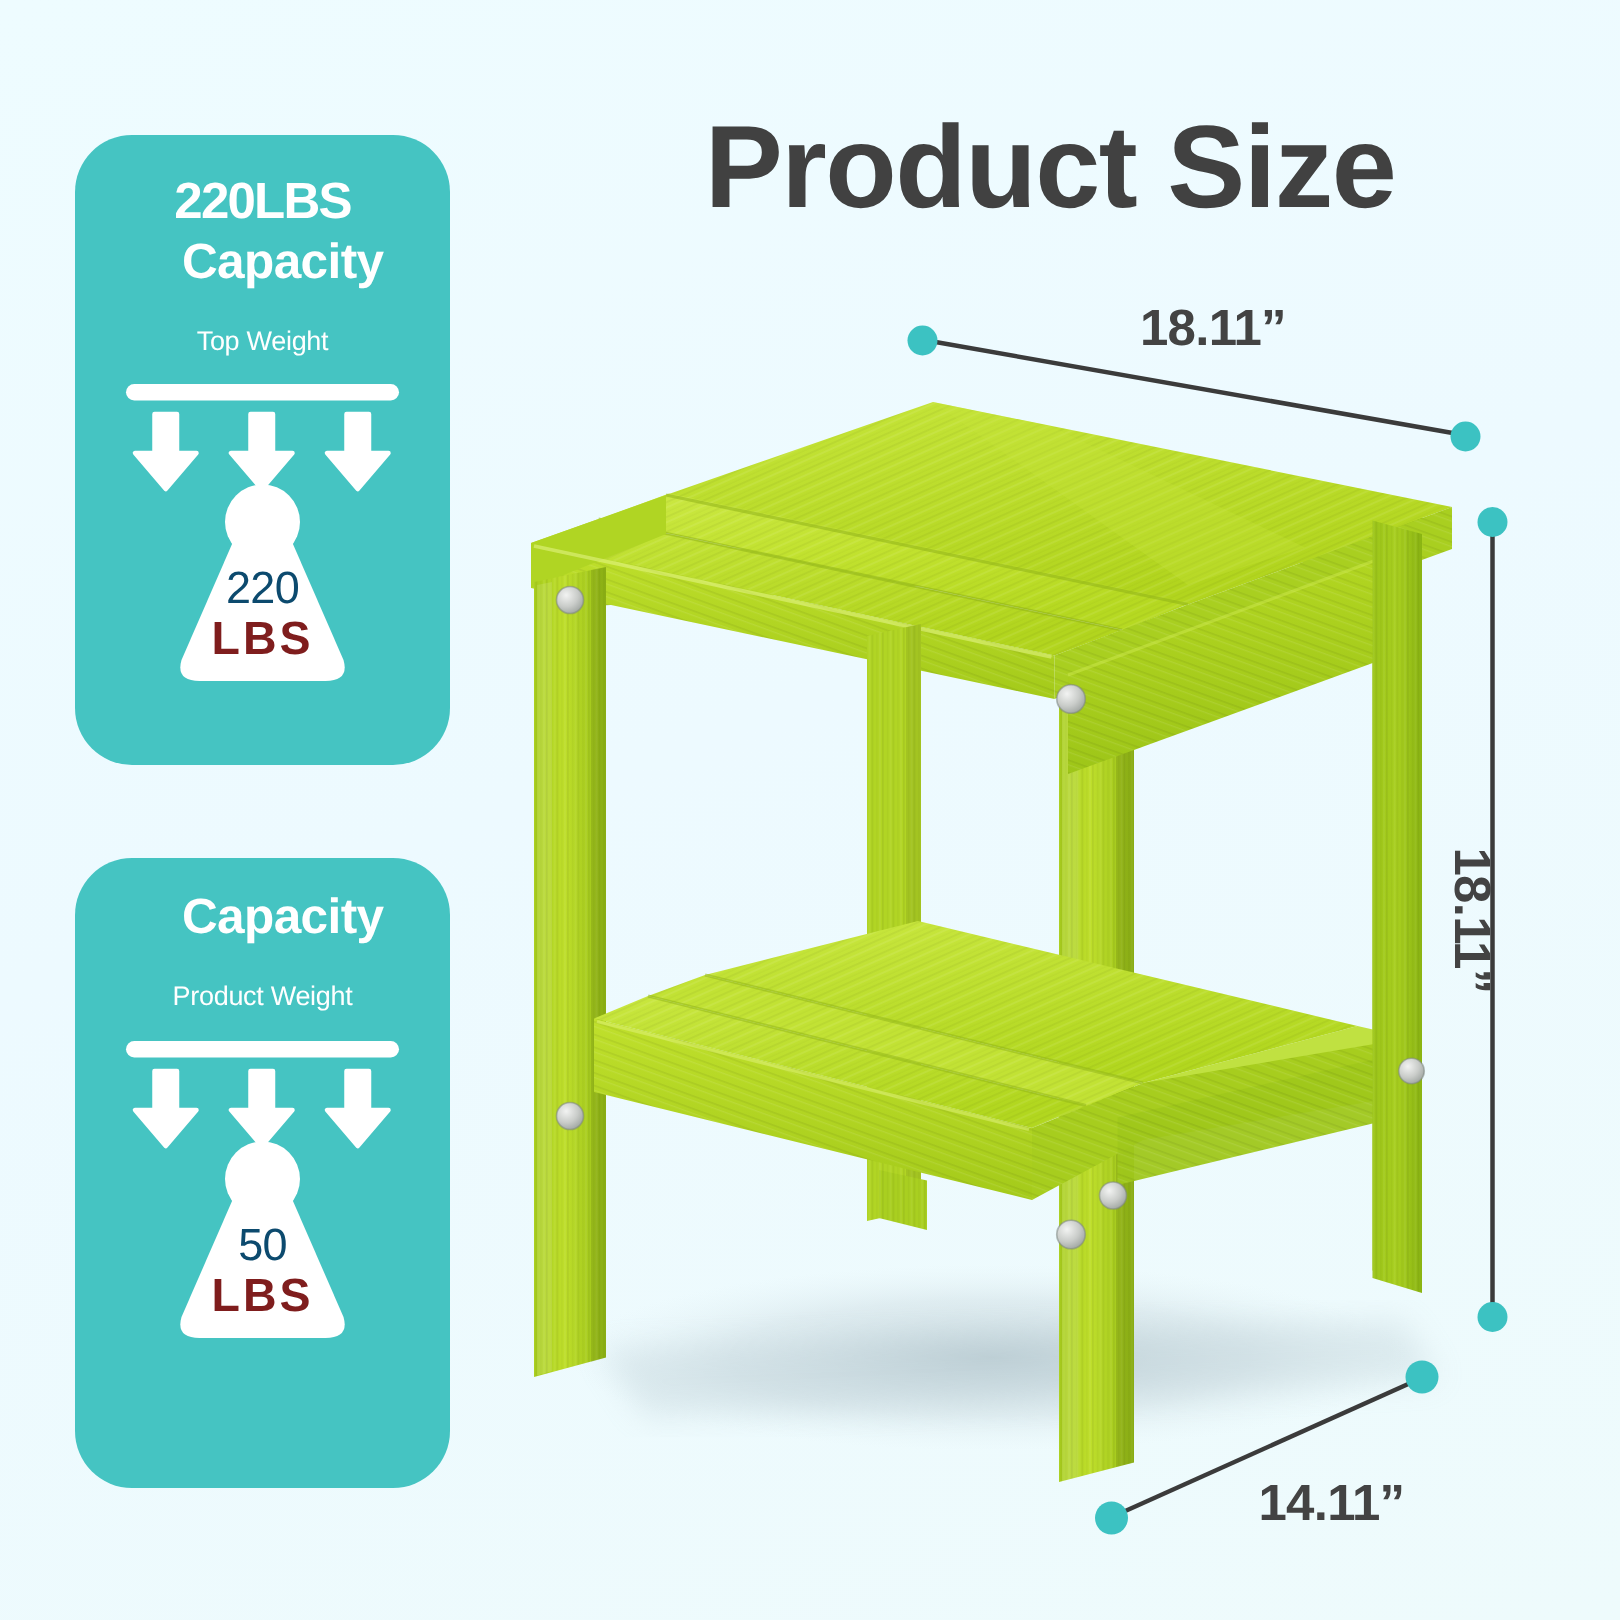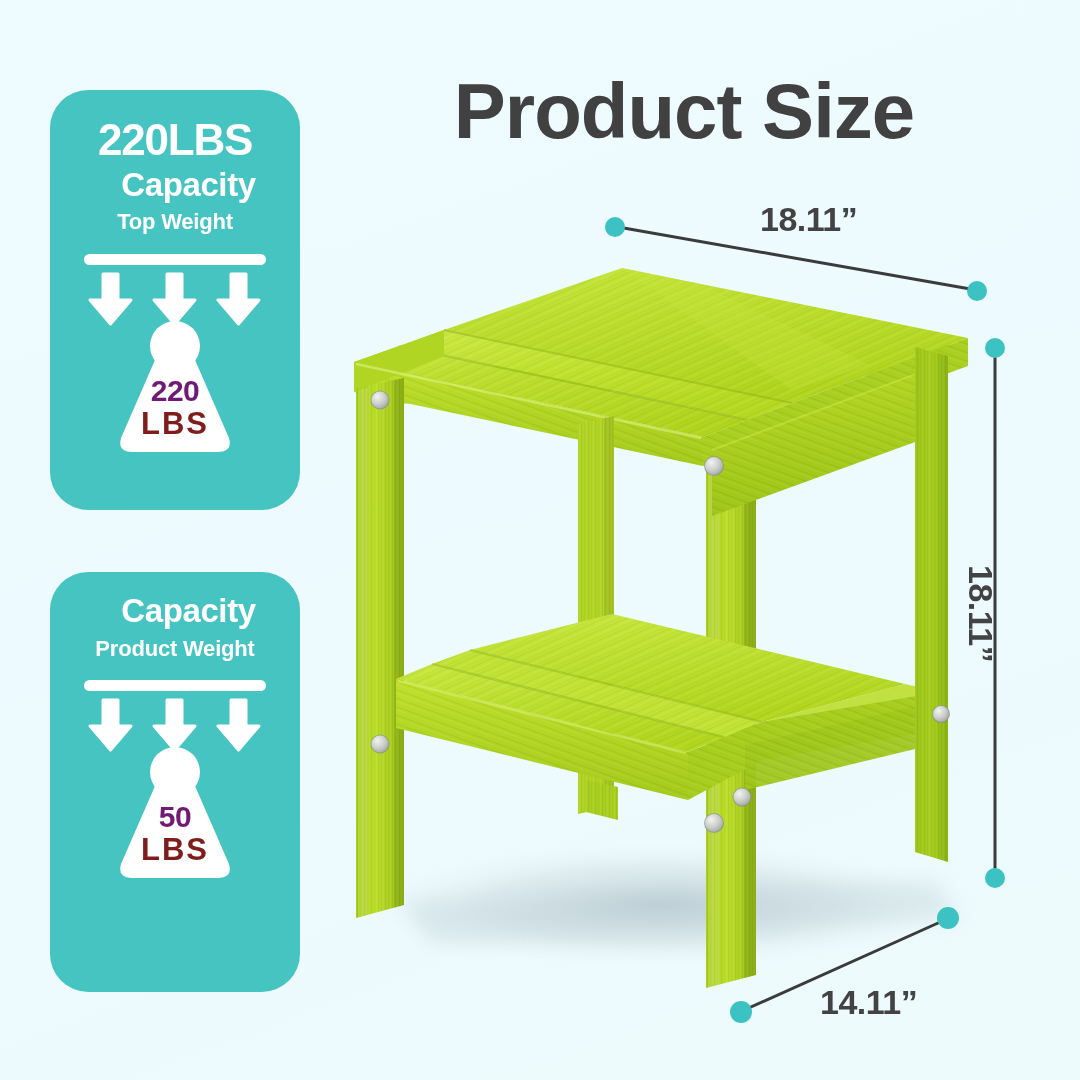--- a/index.html
+++ b/index.html
@@ -20,21 +20,21 @@
     left: 0; top: 0;
     width: 1080px;
     height: 1080px;
     background: linear-gradient(160deg, #eefcff 0%, #edfaff 45%, #eefbfc 100%);
     overflow: hidden;
   }
 
   
   .title {
     position: absolute;
-    left: 384px;
+    left: 400px;
     top: 72px;
     width: 600px;
     text-align: center;
     font-size: 78px;
     font-weight: bold;
     letter-spacing: -1px;
     color: #414141;
     line-height: 1;
     white-space: nowrap;
   }
@@ -47,43 +47,43 @@
     background: #45c4c2;
     border-radius: 38px;
     box-sizing: border-box;
     padding-top: 18px;
     text-align: center;
   }
   .badge-top { top: 90px; height: 420px; }
   .badge-bottom { top: 572px; height: 420px; }
 
   .badge-headline {
-    font-size: 44px;
+    font-size: 34px;
     font-weight: bold;
     color: #ffffff;
     letter-spacing: -1.2px;
     line-height: 1.08;
     margin-top: 8px;
   }
   .badge-sub {
     font-size: 33px;
     font-weight: bold;
     color: #ffffff;
     letter-spacing: -0.4px;
     line-height: 1.15;
     margin-top: 2px;
     padding-left: 27px;
   }
   .badge-note {
-    font-size: 22px;
-    font-weight: bold;
+    font-size: 18px;
+    font-weight: normal;
     color: #ffffff;
     letter-spacing: -0.2px;
     line-height: 1.2;
-    margin-top: 6px;
+    margin-top: 24px;
   }
   .badge-graphic {
     position: relative;
     width: 100%;
     height: 215px;
     margin-top: 14px;
   }
   .badge-bar {
     position: absolute;
     left: 34px;
@@ -107,22 +107,22 @@
     width: 136px;
     height: 140px;
   }
   .weight-num {
     position: absolute;
     left: 0;
     top: 54px;
     width: 100%;
     text-align: center;
     font-size: 30px;
-    font-weight: bold;
-    color: #701a75;
+    font-weight: normal;
+    color: #0c4a6e;
     letter-spacing: -0.5px;
   }
   .weight-lbs {
     position: absolute;
     left: 0;
     top: 86px;
     width: 100%;
     text-align: center;
     font-size: 31px;
     font-weight: bold;
@@ -138,21 +138,21 @@
   .dimlabel {
     position: absolute;
     font-size: 34px;
     font-weight: bold;
     color: #434343;
     letter-spacing: -0.5px;
     white-space: nowrap;
   }
   .dim-top   { left: 760px; top: 200px; }
   .dim-right { left: 1000px; top: 565px; transform: rotate(90deg); transform-origin: left top; }
-  .dim-bot   { left: 820px; top: 983px; }
+  .dim-bot   { left: 839px; top: 983px; }
 </style>
 </head>
 <body>
 
 <div id="stage">
 
   <svg id="product" width="1080" height="1080" viewBox="0 0 1080 1080">
     <defs>
 
       <pattern id="grainV" width="7" height="40" patternUnits="userSpaceOnUse">

